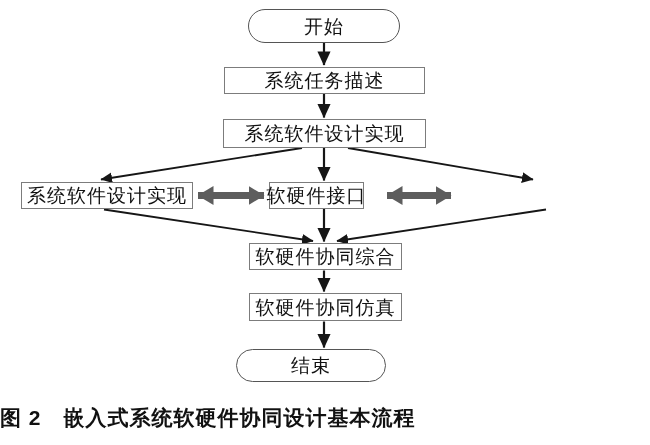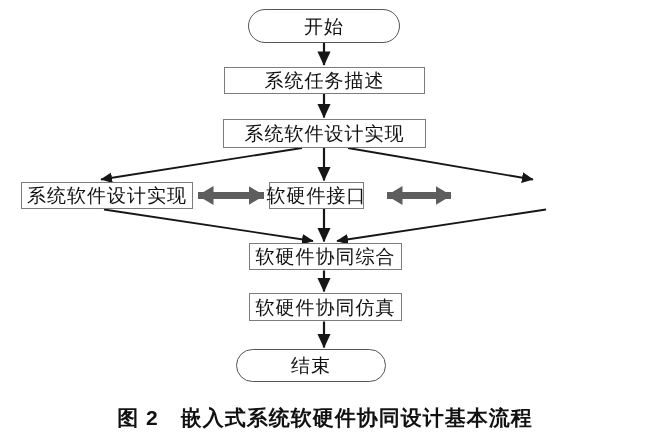--- a/index.html
+++ b/index.html
@@ -30,21 +30,20 @@
     white-space:nowrap;
     line-height:1;
   }
   .oval{
     border-radius:18px;
     border-color:#555;
   }
   .caption{
     position:absolute;
     left:0;right:0;top:404px;
-    text-align:center;
     font-size:21px;
     font-weight:bold;
     color:var(--text);
     letter-spacing:1px;
   }
 </style>
 </head>
 <body>
 
 <div class="stage">

